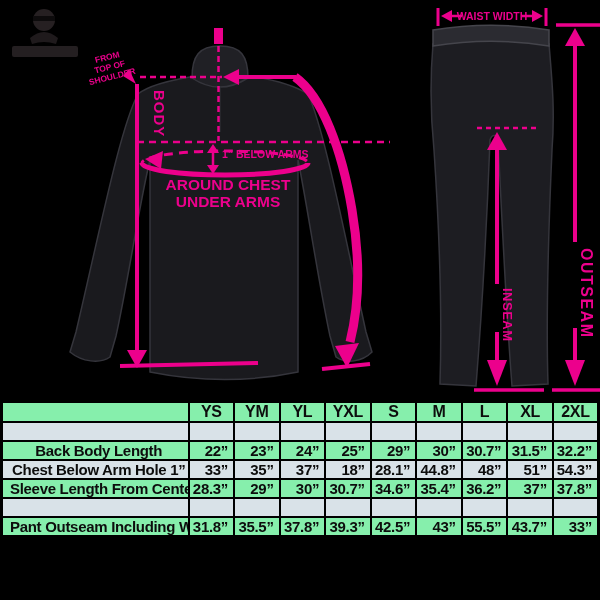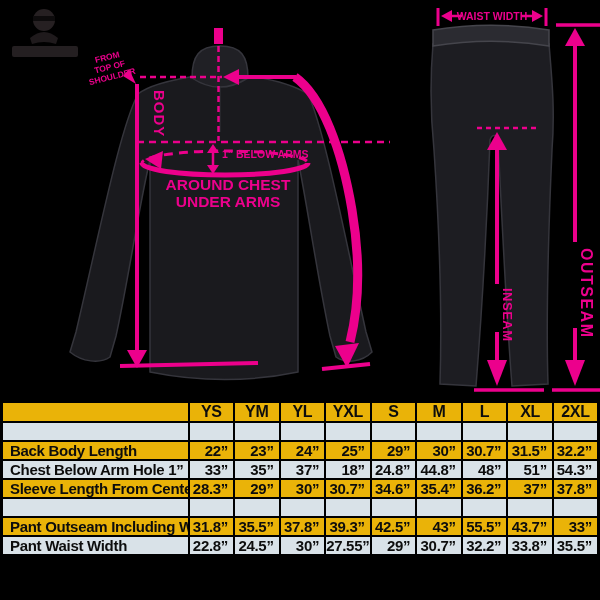--- a/index.html
+++ b/index.html
@@ -6,26 +6,26 @@
   .stage{position:relative;width:600px;height:600px;background:#000;overflow:hidden;
          font-family:"Liberation Sans",sans-serif;}
   .diagram-wrap{position:absolute;top:0;left:0;width:600px;height:400px;}
   svg text{font-family:"Liberation Sans",sans-serif;}
   .pk{fill:#EC008C;}
   .pk-stroke{stroke:#EC008C;fill:none;}
   .pk-t{fill:#EC008C;font-weight:bold;}
   .garment{fill:#1a1a1e;stroke:#35353c;stroke-width:1.5;}
   .garment2{fill:#1d1d22;stroke:#35353c;stroke-width:1.5;}
   .size-table{position:absolute;top:400px;left:0;width:600px;border-collapse:collapse;
-              table-layout:fixed;background:#eab308;border:3px solid #000;}
+              table-layout:fixed;background:#86efac;border:3px solid #000;}
   .size-table th,.size-table td{border:2px solid #000;height:17px;padding:0;
               font-weight:bold;color:#0d0d0d;font-size:15px;letter-spacing:-0.3px;
               overflow:hidden;white-space:nowrap;}
   .size-table th{font-size:16px;text-align:center;}
-  .size-table td.label{text-align:left;padding-left:7px;}
+  .size-table td.label{text-align:center;padding-left:7px;}
   .size-table td.val{text-align:right;padding-right:5px;}
   .size-table tr.shade{background:#d9e2e8;}
   .size-table col.c-label{width:187px;}
 </style>
 </head>
 <body>
 
 <div class="stage">
   <div class="diagram-wrap">
     <svg width="600" height="400" viewBox="0 0 600 400">
@@ -166,21 +166,21 @@
           <td class="val">30.7”</td>
           <td class="val">31.5”</td>
           <td class="val">32.2”</td>
         </tr>
         <tr class="shade">
           <td class="label">Chest Below Arm Hole 1”</td>
           <td class="val">33”</td>
           <td class="val">35”</td>
           <td class="val">37”</td>
           <td class="val">18”</td>
-          <td class="val">24.8”</td>
+          <td class="val">28.1”</td>
           <td class="val">44.8”</td>
           <td class="val">48”</td>
           <td class="val">51”</td>
           <td class="val">54.3”</td>
         </tr>
         <tr>
           <td class="label">Sleeve Length From Center Back</td>
           <td class="val">28.3”</td>
           <td class="val">29”</td>
           <td class="val">30”</td>
@@ -208,27 +208,15 @@
           <td class="val">31.8”</td>
           <td class="val">35.5”</td>
           <td class="val">37.8”</td>
           <td class="val">39.3”</td>
           <td class="val">42.5”</td>
           <td class="val">43”</td>
           <td class="val">55.5”</td>
           <td class="val">43.7”</td>
           <td class="val">33”</td>
         </tr>
-        <tr class="shade">
-          <td class="label">Pant Waist Width</td>
-          <td class="val">22.8”</td>
-          <td class="val">24.5”</td>
-          <td class="val">30”</td>
-          <td class="val">27.55”</td>
-          <td class="val">29”</td>
-          <td class="val">30.7”</td>
-          <td class="val">32.2”</td>
-          <td class="val">33.8”</td>
-          <td class="val">35.5”</td>
-        </tr>
       </tbody>
   </table>
 </div>
 
 </body></html>

